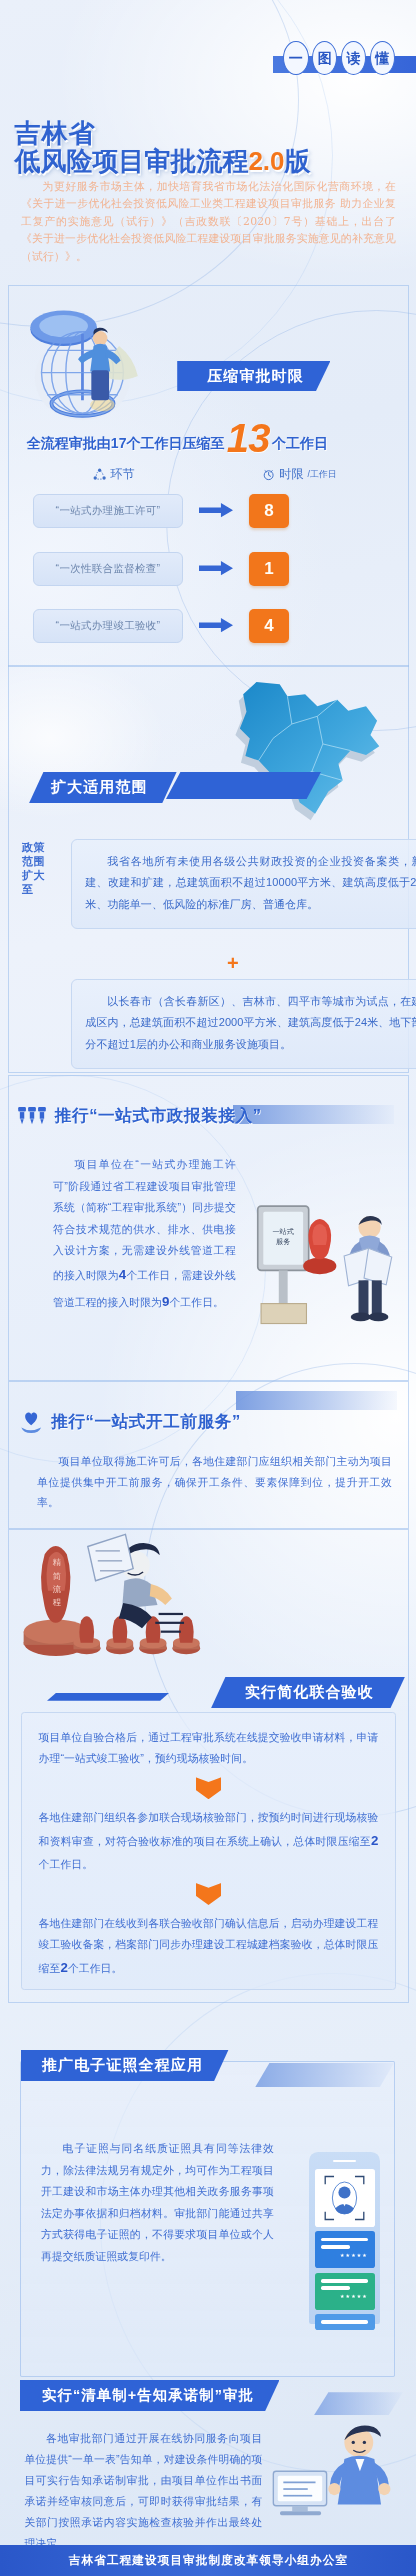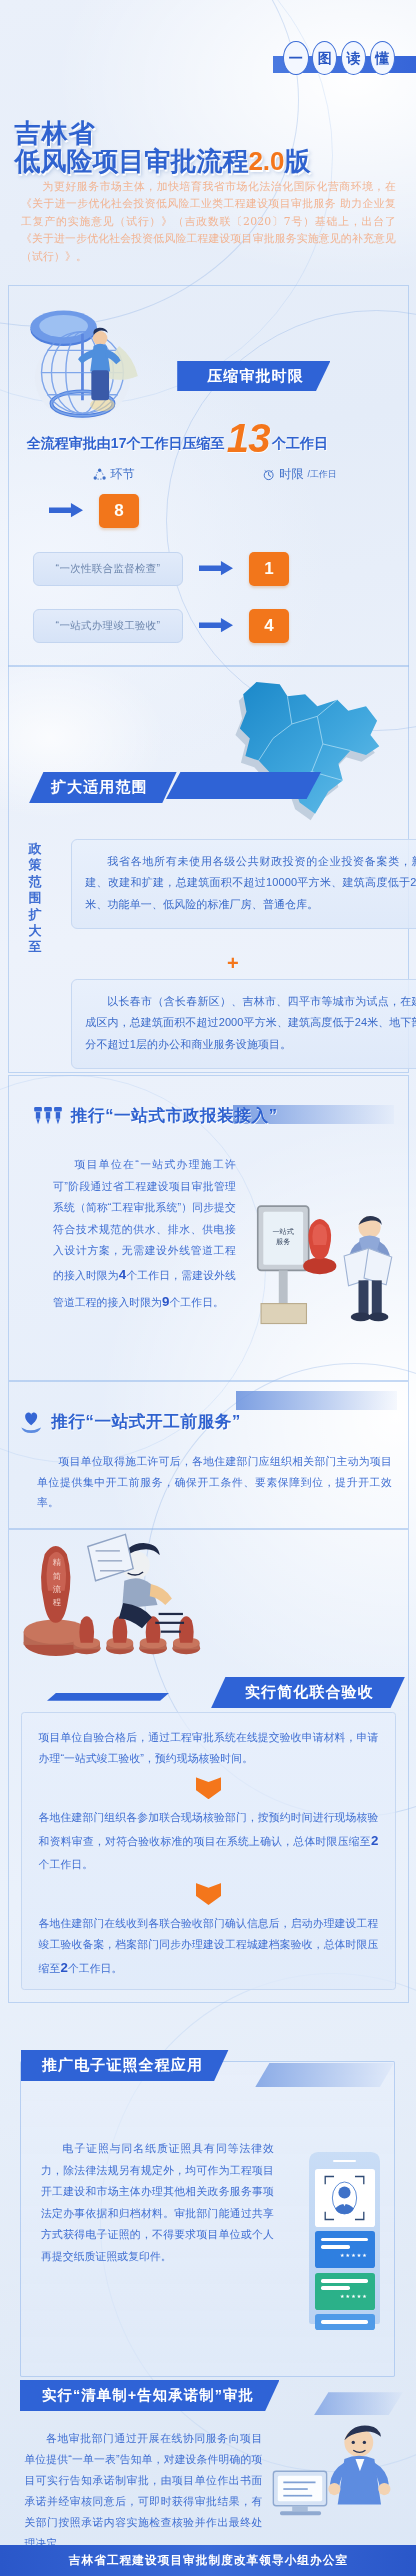--- a/index.html
+++ b/index.html
@@ -146,22 +146,22 @@
   .sec2 .ribwrap .ribbon { padding:6.1px 29px 6.1px 22px; }
   .sec2 .ribtail {
     position:absolute; left:166px; top:109px; width:155px; height:27px;
     background:#2f63d6;
     clip-path:polygon(14.4px 0,100% 0,calc(100% - 14.4px) 100%,0 100%);
     z-index:2;
   }
   .vertlabel {
     position:absolute; left:22px; top:178px;
     width:26.6px;
-    font-size:13px; font-weight:bold; color:#3f6ed2; line-height:1.26;
-    letter-spacing:0.6px; text-align:center;
+    font-size:11px; font-weight:bold; color:#3f6ed2; line-height:1.26;
+    letter-spacing:0.6px; 
   }
   .card {
     position:absolute; left:71px; width:366px;
     border:0.6px solid #c6d8f2; border-radius:6.1px;
     background:linear-gradient(180deg,rgba(232,240,252,.85),rgba(221,232,249,.85));
     padding:11px 13.3px 12.2px 13.3px;
     font-size:11px; line-height:1.95; color:#3a6ac9;
     text-indent:2em; text-align:justify; letter-spacing:0.1px;
   }
   .card.c1 { top:176px; }
@@ -372,20 +372,21 @@
           <path d="M5.5 5 L8 7" stroke="#4272c9" stroke-width="1.8" stroke-linecap="round"></path>
           <path d="M18.5 5 L16 7" stroke="#4272c9" stroke-width="1.8" stroke-linecap="round"></path>
         </svg>
         <span>时限</span>
         <span class="sub">/工作日</span>
       </div>
     </div>
 
     <div class="steps">
       <div class="steprow" style="top:0px;">
+        <div class="stepchip">“一站式办理施工许可”</div>
         <div class="arrow">
           <svg width="34" height="14.4" viewBox="0 0 62 26">
               <path d="M0 8 H40 V0 L62 13 L40 26 V18 H0 Z" fill="#3566d4"></path>
             </svg>
         </div>
         <div class="daybox">8</div>
       </div>
       <div class="steprow" style="top:58px;">
         <div class="stepchip">“一次性联合监督检查”</div>
         <div class="arrow">
@@ -439,21 +440,21 @@
     <div class="vertlabel">政策范围扩大至</div>
 
     <div class="card c1">我省各地所有未使用各级公共财政投资的企业投资备案类，新建、改建和扩建，总建筑面积不超过10000平方米、建筑高度低于24米、功能单一、低风险的标准厂房、普通仓库。</div>
     <div class="plus">+</div>
     <div class="card c2">以长春市（含长春新区）、吉林市、四平市等城市为试点，在建成区内，总建筑面积不超过2000平方米、建筑高度低于24米、地下部分不超过1层的办公和商业服务设施项目。</div>
   </div>
 
   <div class="sec3">
     <div class="frame"></div>
     <div class="h2bar" style="left:233px;top:32px;width:161px;"></div>
-    <div class="h2row" style="left:33px;top:32px;">
+    <div class="h2row" style="left:17px;top:32px;">
       <svg width="30" height="21" viewBox="0 0 54 38">
         <g fill="#3566d4">
           <rect x="2" y="2" width="14" height="8" rx="2"></rect>
             <rect x="5" y="11" width="8" height="12"></rect>
             <path d="M6 24 h6 l-3 9z"></path>
           <rect x="20" y="2" width="14" height="8" rx="2"></rect>
             <rect x="23" y="11" width="8" height="12"></rect>
             <path d="M24 24 h6 l-3 9z"></path>
           <rect x="38" y="2" width="14" height="8" rx="2"></rect>
             <rect x="41" y="11" width="8" height="12"></rect>

